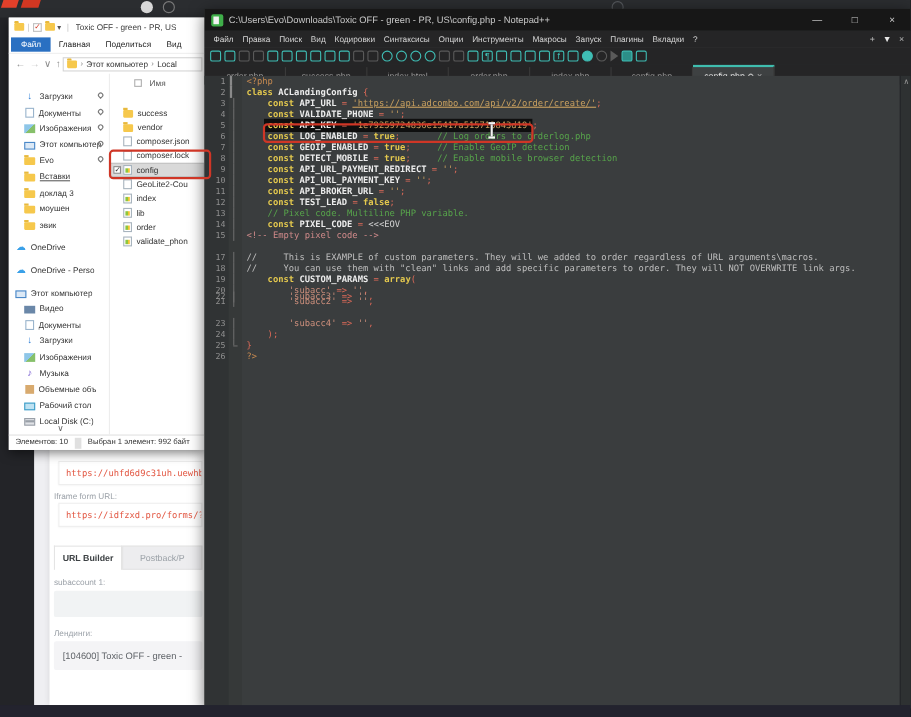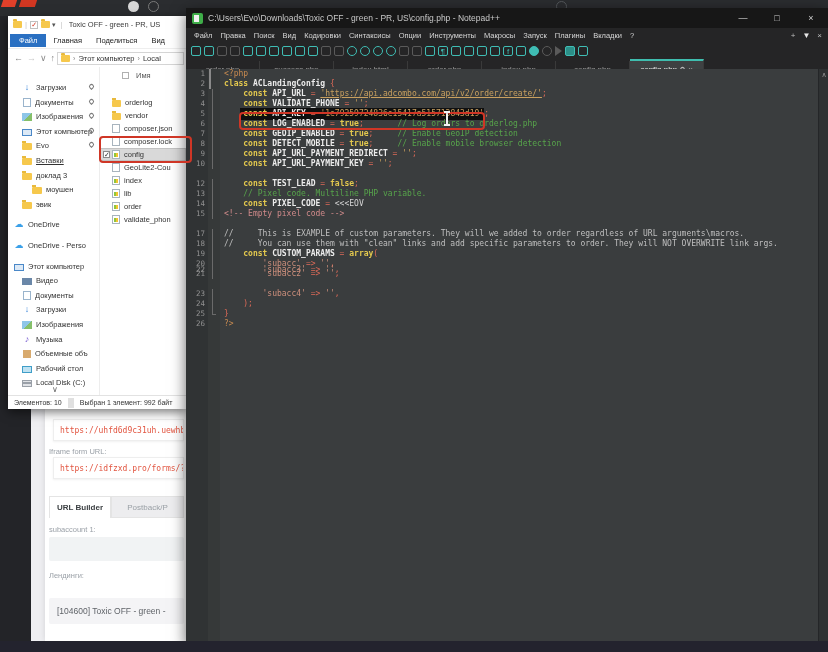--- a/index.html
+++ b/index.html
@@ -225,21 +225,21 @@
             <span class="pin"></span>
           </div>
           <div class="xrow" style="top: 87px; padding-left: 14px; text-decoration: underline;">
             <span class="nico folder"></span>
             <span class="lbl">Вставки</span>
           </div>
           <div class="xrow" style="top: 102px; padding-left: 14px;">
             <span class="nico folder"></span>
             <span class="lbl">доклад 3</span>
           </div>
-          <div class="xrow" style="top: 116px; padding-left: 24px;">
+          <div class="xrow" style="top: 116px; padding-left: 14px;">
             <span class="nico folder"></span>
             <span class="lbl">моушен</span>
           </div>
           <div class="xrow" style="top: 131px; padding-left: 14px;">
             <span class="nico folder"></span>
             <span class="lbl">эвик</span>
           </div>
           <div class="xrow" style="top: 151px; padding-left: 6px;">
             <span class="nico cloud"></span>
             <span class="lbl">OneDrive</span>
@@ -285,21 +285,21 @@
             <span class="lbl">Local Disk (C:)</span>
           </div>
         </div>
       <div class="x-files" id="x-files">
         <div class="x-fhead">
           <span class="hcb"></span>
           <span class="hname">Имя</span>
         </div>
       <div class="frow" style="top: 29px;">
             <span class="fi folder"></span>
-            <span class="fname">orderlog</span>
+            <span class="fname">success</span>
           </div>
           <div class="frow" style="top: 42px;">
             <span class="fi folder"></span>
             <span class="fname">vendor</span>
           </div>
           <div class="frow" style="top: 55px;">
             <span class="fi file"></span>
             <span class="fname">composer.json</span>
           </div>
           <div class="frow" style="top: 68px;">
@@ -347,21 +347,21 @@
     </div>
     <div class="plabel" style="left:18px;top:38px;">Iframe form URL:</div>
     <div class="urlfield" style="left:22px;top:48px;width:131px;">
       <span>https://idfzxd.pro/forms/?target=</span>
     </div>
     <div class="ptab active" style="left:18px;top:87px;width:62px;">URL Builder</div>
     <div class="ptab inactive" style="left:80px;top:87px;width:73px;">Postback/P</div>
     <div class="plabel" style="left:18px;top:116px;">subaccount 1:</div>
     <div class="pinput" style="left:18px;top:128px;width:135px;height:24px;"></div>
     <div class="plabel" style="left:18px;top:162px;">Лендинги:</div>
-    <div class="pselect" style="left:18px;top:189px;width:135px;height:26px;">
+    <div class="pselect" style="left:18px;top:174px;width:135px;height:26px;">
       <span>[104600] Toxic OFF - green - </span>
     </div>
   </div>
 
   <div class="npp">
     <div class="np-title">
       <span class="np-appico"></span>
       <span class="np-title-text">C:\Users\Evo\Downloads\Toxic OFF - green - PR, US\config.php - Notepad++</span>
       <span class="np-ctrl">—</span>
       <span class="np-ctrl">□</span>
@@ -452,20 +452,21 @@
     <div class="cl" style="top: 0px;"><span class="ln">1</span><span class="fm f-box"></span><span class="ct"><span class="seg-tag">&lt;?php</span></span></div>
         <div class="cl" style="top: 10px;"><span class="ln">2</span><span class="fm f-box"></span><span class="ct"><span class="seg-kw">class</span><span class="seg-id"> ACLandingConfig </span><span class="seg-op">{</span></span></div>
         <div class="cl" style="top: 20px;"><span class="ln">3</span><span class="fm f-line"></span><span class="ct"><span class="seg-pln">    </span><span class="seg-kw">const</span><span class="seg-id"> API_URL </span><span class="seg-op">=</span><span class="seg-pln"> </span><span class="seg-strl">'https://api.adcombo.com/api/v2/order/create/'</span><span class="seg-op">;</span></span></div>
         <div class="cl" style="top: 30px;"><span class="ln">4</span><span class="fm f-line"></span><span class="ct"><span class="seg-pln">    </span><span class="seg-kw">const</span><span class="seg-id"> VALIDATE_PHONE </span><span class="seg-op">=</span><span class="seg-pln"> </span><span class="seg-str">''</span><span class="seg-op">;</span></span></div>
         <div class="cl hl" style="top: 40px;"><span class="ln">5</span><span class="fm f-line"></span><span class="ct"><span class="seg-pln">    </span><span class="seg-kw">const</span><span class="seg-id"> API_KEY </span><span class="seg-op">=</span><span class="seg-pln"> </span><span class="seg-str">'1e79259724836e15417a515713843d19'</span><span class="seg-op">;</span></span></div>
         <div class="cl" style="top: 50px;"><span class="ln">6</span><span class="fm f-line"></span><span class="ct"><span class="seg-pln">    </span><span class="seg-kw">const</span><span class="seg-id"> LOG_ENABLED </span><span class="seg-op">=</span><span class="seg-pln"> </span><span class="seg-kw">true</span><span class="seg-op">;</span><span class="seg-com">       // Log orders to orderlog.php</span></span></div>
         <div class="cl" style="top: 60px;"><span class="ln">7</span><span class="fm f-line"></span><span class="ct"><span class="seg-pln">    </span><span class="seg-kw">const</span><span class="seg-id"> GEOIP_ENABLED </span><span class="seg-op">=</span><span class="seg-pln"> </span><span class="seg-kw">true</span><span class="seg-op">;</span><span class="seg-com">     // Enable GeoIP detection</span></span></div>
         <div class="cl" style="top: 70px;"><span class="ln">8</span><span class="fm f-line"></span><span class="ct"><span class="seg-pln">    </span><span class="seg-kw">const</span><span class="seg-id"> DETECT_MOBILE </span><span class="seg-op">=</span><span class="seg-pln"> </span><span class="seg-kw">true</span><span class="seg-op">;</span><span class="seg-com">     // Enable mobile browser detection</span></span></div>
         <div class="cl" style="top: 80px;"><span class="ln">9</span><span class="fm f-line"></span><span class="ct"><span class="seg-pln">    </span><span class="seg-kw">const</span><span class="seg-id"> API_URL_PAYMENT_REDIRECT </span><span class="seg-op">=</span><span class="seg-pln"> </span><span class="seg-str">''</span><span class="seg-op">;</span></span></div>
         <div class="cl" style="top: 90px;"><span class="ln">10</span><span class="fm f-line"></span><span class="ct"><span class="seg-pln">    </span><span class="seg-kw">const</span><span class="seg-id"> API_URL_PAYMENT_KEY </span><span class="seg-op">=</span><span class="seg-pln"> </span><span class="seg-str">''</span><span class="seg-op">;</span></span></div>
+        <div class="cl" style="top: 100px;"><span class="ln">11</span><span class="fm f-line"></span><span class="ct"><span class="seg-pln">    </span><span class="seg-kw">const</span><span class="seg-id"> API_BROKER_URL </span><span class="seg-op">=</span><span class="seg-pln"> </span><span class="seg-str">''</span><span class="seg-op">;</span></span></div>
         <div class="cl" style="top: 110px;"><span class="ln">12</span><span class="fm f-line"></span><span class="ct"><span class="seg-pln">    </span><span class="seg-kw">const</span><span class="seg-id"> TEST_LEAD </span><span class="seg-op">=</span><span class="seg-pln"> </span><span class="seg-kw">false</span><span class="seg-op">;</span></span></div>
         <div class="cl" style="top: 120px;"><span class="ln">13</span><span class="fm f-line"></span><span class="ct"><span class="seg-pln">    </span><span class="seg-com">// Pixel code. Multiline PHP variable.</span></span></div>
         <div class="cl" style="top: 130px;"><span class="ln">14</span><span class="fm f-line"></span><span class="ct"><span class="seg-pln">    </span><span class="seg-kw">const</span><span class="seg-id"> PIXEL_CODE </span><span class="seg-op">=</span><span class="seg-pln"> &lt;&lt;&lt;EOV</span></span></div>
         <div class="cl" style="top: 140px;"><span class="ln">15</span><span class="fm f-line"></span><span class="ct"><span class="seg-hcom">&lt;!-- Empty pixel code --&gt;</span></span></div>
         <div class="cl" style="top: 160px;"><span class="ln">17</span><span class="fm f-line"></span><span class="ct"><span class="seg-com2">//     This is EXAMPLE of custom parameters. They will we added to order regardless of URL arguments\macros.</span></span></div>
         <div class="cl" style="top: 170px;"><span class="ln">18</span><span class="fm f-line"></span><span class="ct"><span class="seg-com2">//     You can use them with "clean" links and add specific parameters to order. They will NOT OVERWRITE link args.</span></span></div>
         <div class="cl" style="top: 180px;"><span class="ln">19</span><span class="fm f-line"></span><span class="ct"><span class="seg-pln">    </span><span class="seg-kw">const</span><span class="seg-id"> CUSTOM_PARAMS </span><span class="seg-op">=</span><span class="seg-pln"> </span><span class="seg-kw">array</span><span class="seg-op">(</span></span></div>
         <div class="cl" style="top: 190px;"><span class="ln">20</span><span class="fm f-line"></span><span class="ct"><span class="seg-pln">        </span><span class="seg-str2">'subacc'</span><span class="seg-pln"> </span><span class="seg-op">=&gt;</span><span class="seg-pln"> </span><span class="seg-str2">''</span><span class="seg-op">,</span></span></div>
         <div class="cl" style="top: 200px;"><span class="ln">21</span><span class="fm f-line"></span><span class="ct"><span class="seg-pln">        </span><span class="seg-str2">'subacc2'</span><span class="seg-pln"> </span><span class="seg-op">=&gt;</span><span class="seg-pln"> </span><span class="seg-str2">''</span><span class="seg-op">,</span></span></div>
         <div class="cl" style="top: 196px;"><span class="ln">22</span><span class="fm f-line"></span><span class="ct"><span class="seg-pln">        </span><span class="seg-str2">'subacc3'</span><span class="seg-pln"> </span><span class="seg-op">=&gt;</span><span class="seg-pln"> </span><span class="seg-str2">''</span><span class="seg-op">,</span></span></div>

